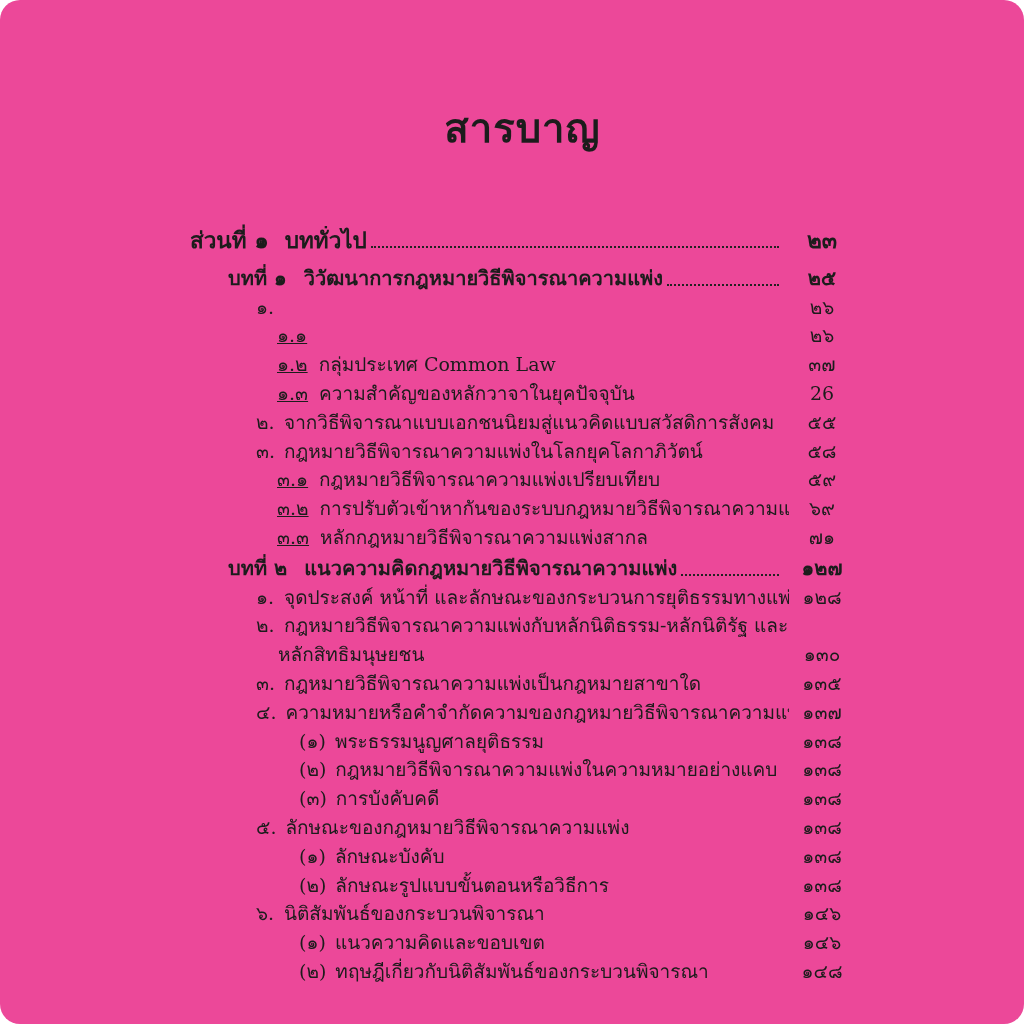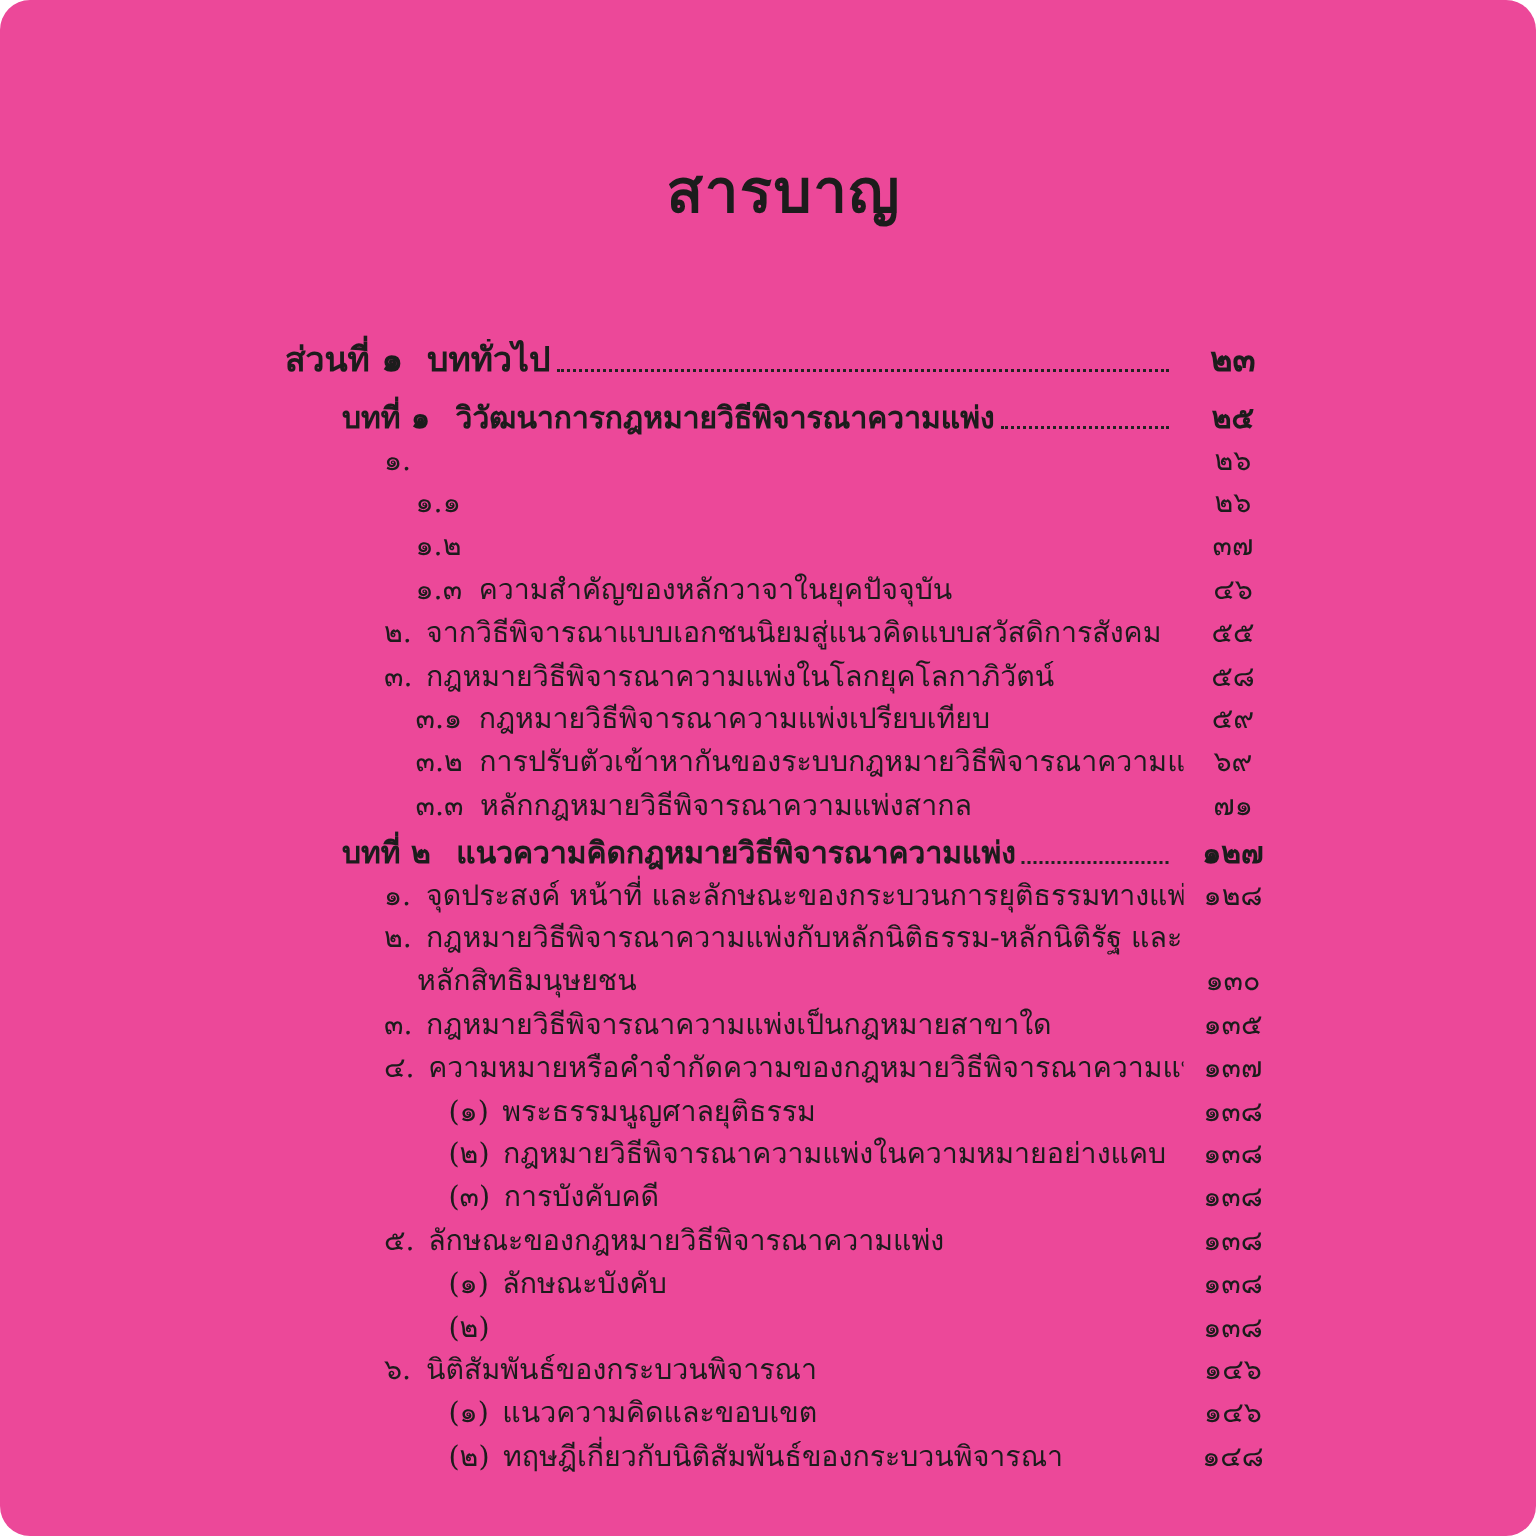--- a/index.html
+++ b/index.html
@@ -57,21 +57,21 @@
   .row.chapter {
     font-size: 20px;
     font-weight: 700;
     padding-left: 38px;
     margin-top: 2px;
   }
   .row.chapter .num { margin-right: 17px; }
   .row.item1 { padding-left: 66px; }
   .row.item1 .num { margin-right: 9px; min-width: 19px; }
   .row.item2 { padding-left: 87px; }
-  .row.item2 .num { margin-right: 11px; }
+  .row.item2 .num { margin-right: 11px; text-decoration: underline; }
   .row.item2b { padding-left: 109px; }
   .row.item2b .num { margin-right: 9px; }
   .row.wrap { padding-left: 88px; gap: 40px; }
 </style>
 </head>
 <body>
 
 <div class="page">
   <h1 class="doc-title">สารบาญ</h1>
 
@@ -98,29 +98,30 @@
       </div>
 
       <div class="row item2">
         <span class="num">๑.๑</span>
         <span class="fill"></span>
         <span class="page-num">๒๖</span>
       </div>
 
       <div class="row item2">
         <span class="num">๑.๒</span>
+        <span class="title">กลุ่มประเทศ Common Law</span>
         <span class="fill"></span>
         <span class="page-num">๓๗</span>
       </div>
 
       <div class="row item2">
         <span class="num">๑.๓</span>
         <span class="title">ความสำคัญของหลักวาจาในยุคปัจจุบัน</span>
         <span class="fill"></span>
-        <span class="page-num">๔๖</span>
+        <span class="page-num">26</span>
       </div>
 
       <div class="row item1">
         <span class="num">๒.</span>
         <span class="title">จากวิธีพิจารณาแบบเอกชนนิยมสู่แนวคิดแบบสวัสดิการสังคม</span>
         <span class="fill"></span>
         <span class="page-num">๕๕</span>
       </div>
 
       <div class="row item1">
@@ -223,20 +224,21 @@
 
       <div class="row item2b">
         <span class="num">(๑)</span>
         <span class="title">ลักษณะบังคับ</span>
         <span class="fill"></span>
         <span class="page-num">๑๓๘</span>
       </div>
 
       <div class="row item2b">
         <span class="num">(๒)</span>
+        <span class="title">ลักษณะรูปแบบขั้นตอนหรือวิธีการ</span>
         <span class="fill"></span>
         <span class="page-num">๑๓๘</span>
       </div>
 
       <div class="row item1">
         <span class="num">๖.</span>
         <span class="title">นิติสัมพันธ์ของกระบวนพิจารณา</span>
         <span class="fill"></span>
         <span class="page-num">๑๔๖</span>
       </div>

